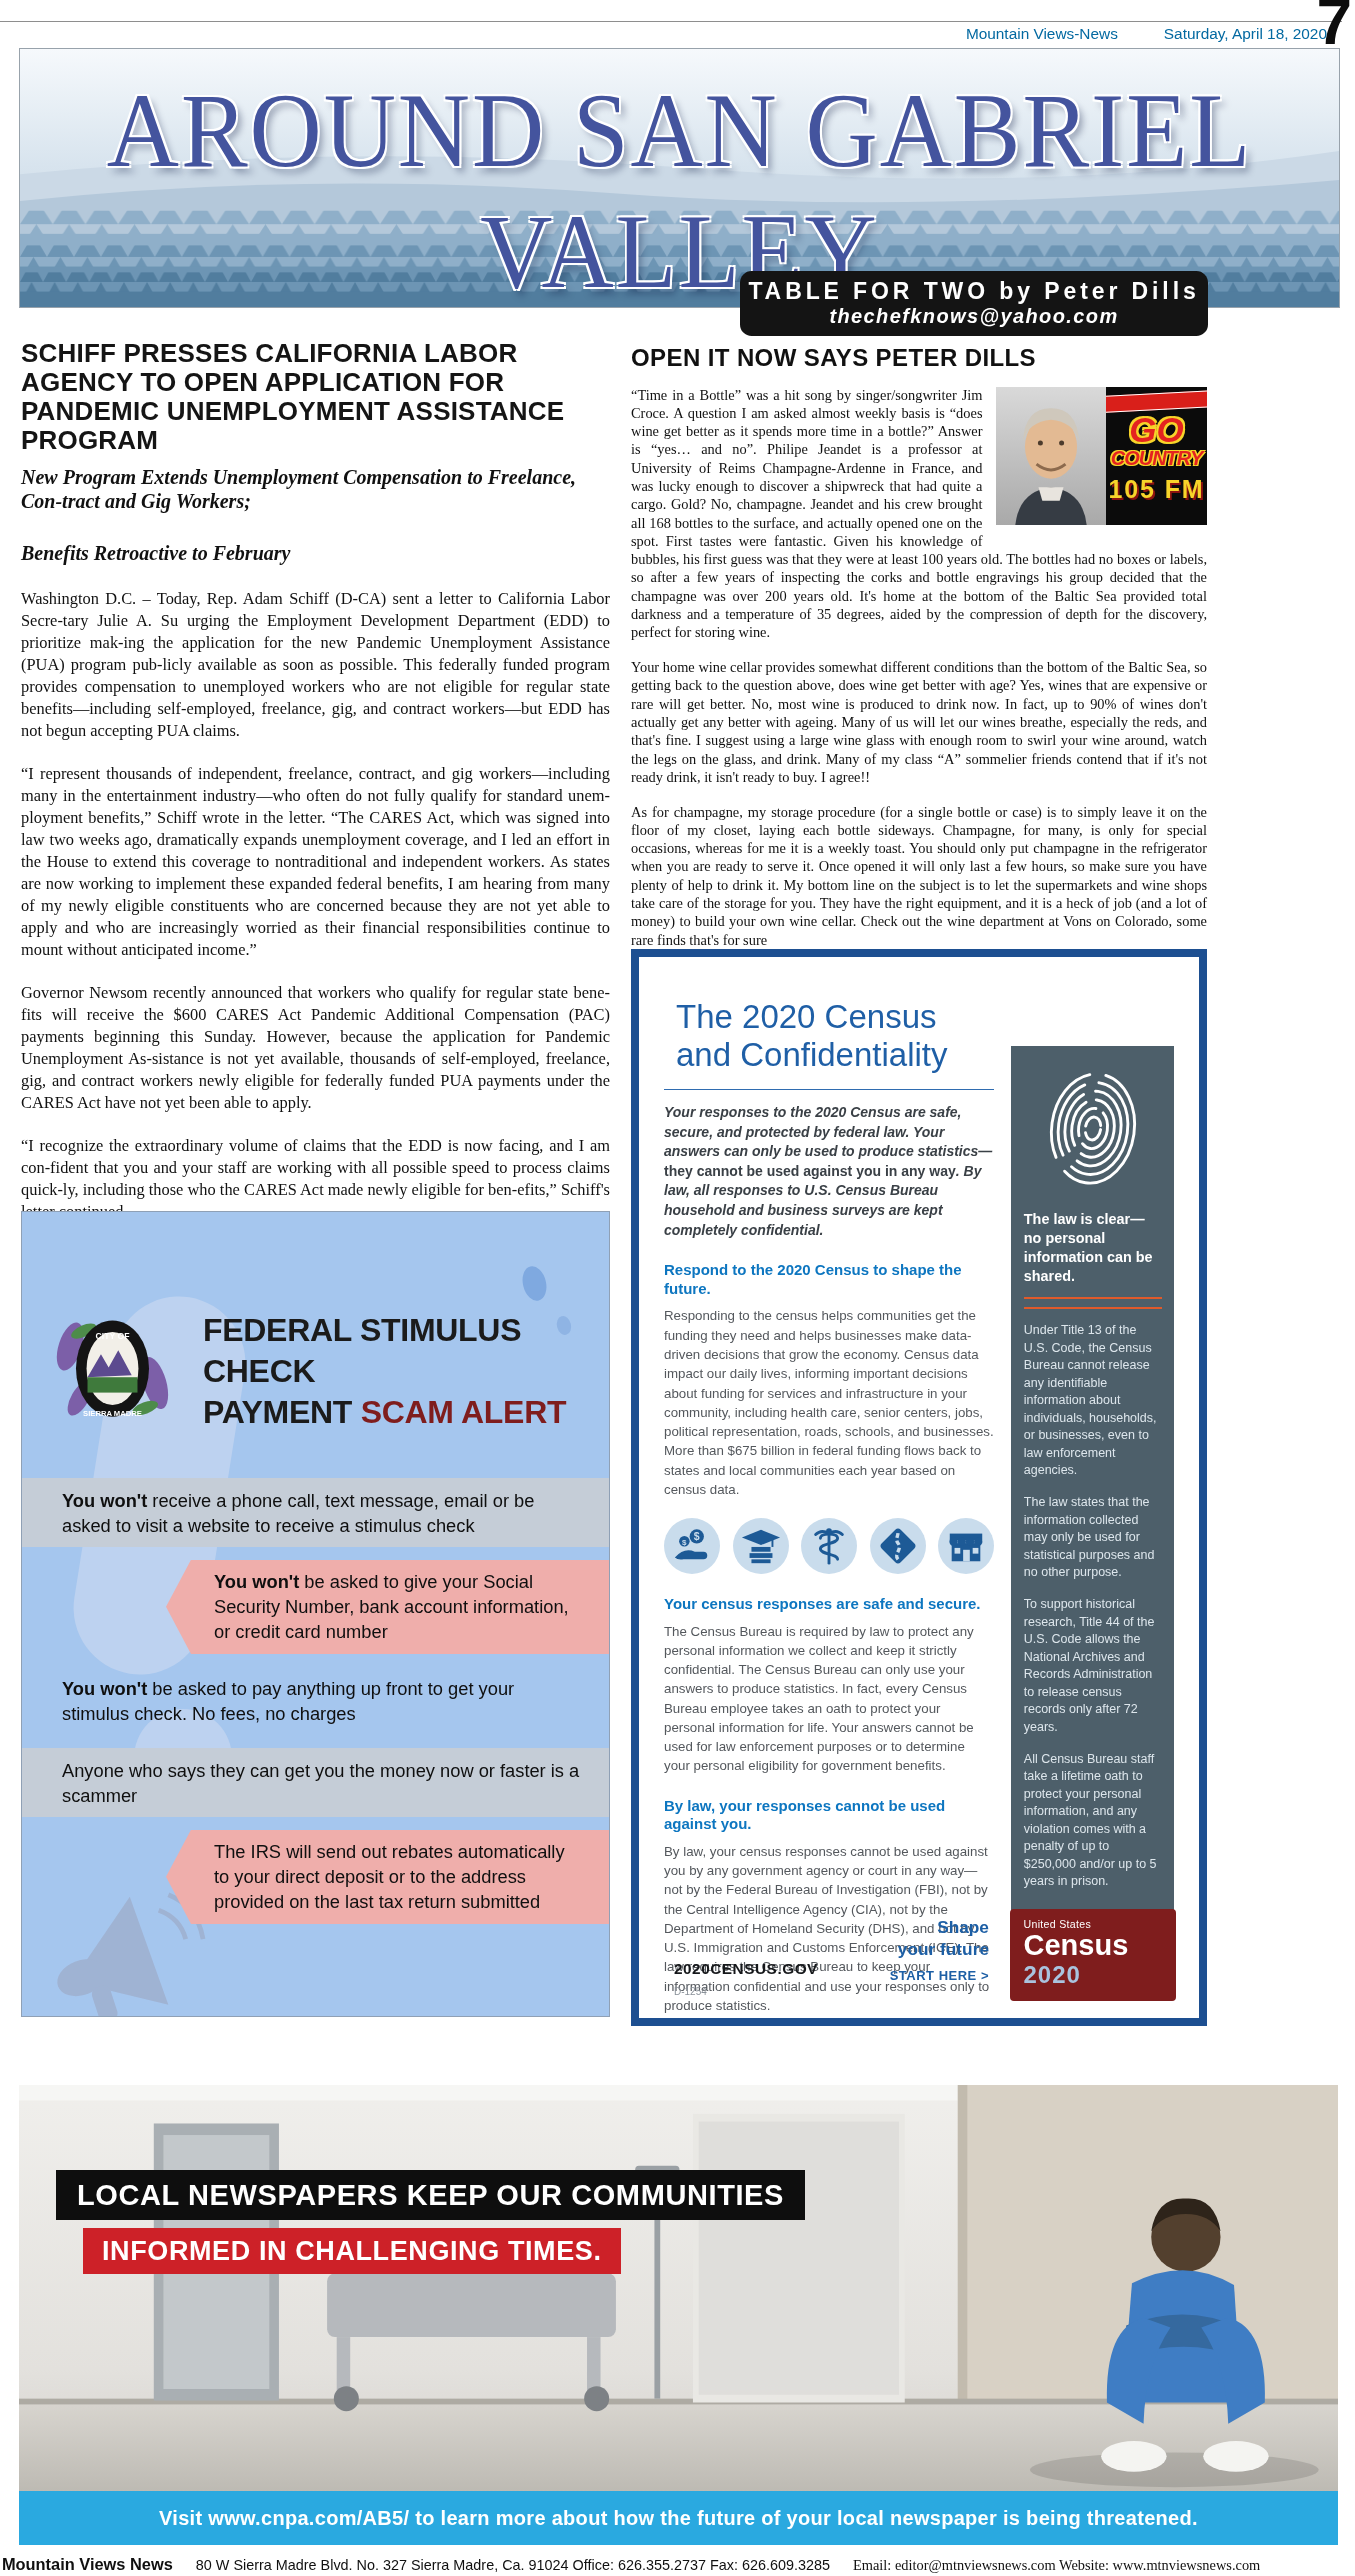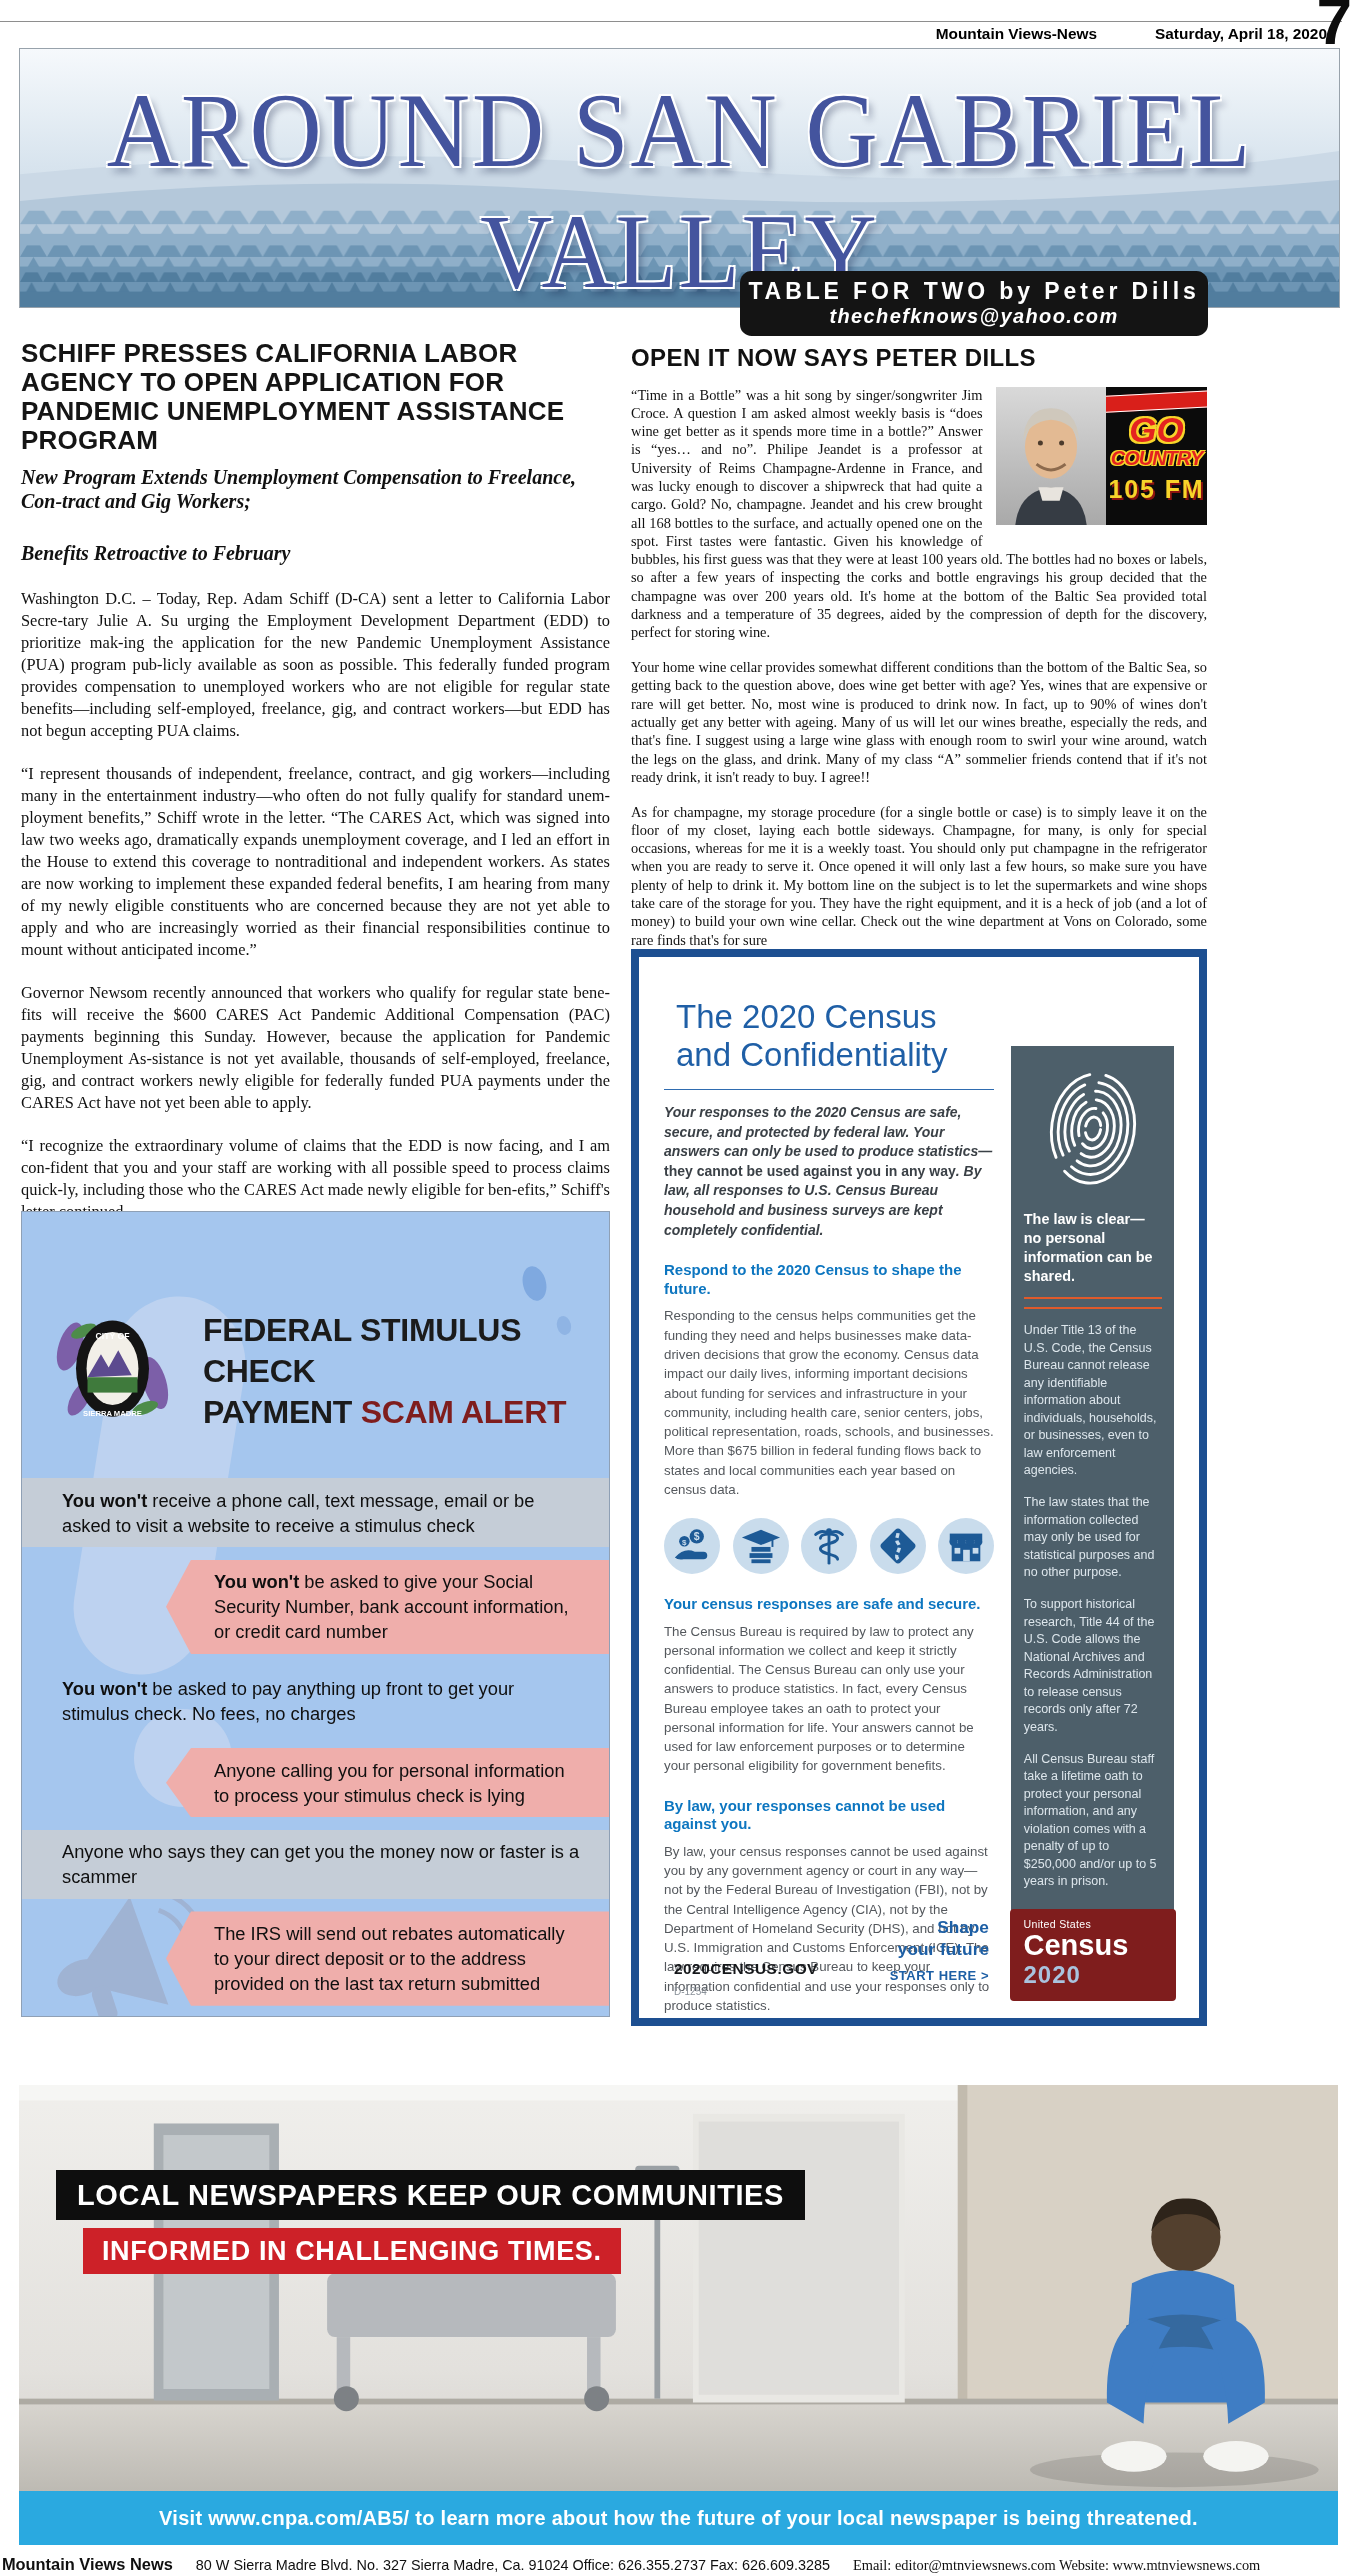--- a/index.html
+++ b/index.html
@@ -3,21 +3,21 @@
 <meta charset="utf-8">
 <style>
   html,body{margin:0;padding:0}
   body{width:1356px;height:2576px;position:relative;background:#fff;overflow:hidden;
        font-family:"Liberation Sans",sans-serif;color:#111}
   .abs{position:absolute}
 
   
   .top-rule{left:0;top:21px;width:1342px;border-top:1.4px solid #8e8e8e}
   .page-num{top:-15.4px;right:3.9px;font-size:64px;font-weight:bold;color:#0d0d0d;font-family:"Liberation Sans",sans-serif}
-  .masthead{top:25px;right:29px;display:flex;gap:58px;font-size:15.4px;font-weight:bold;color:#000000}
+  .masthead{top:25px;right:29px;display:flex;gap:46px;font-size:15.4px;font-weight:normal;color:#0369a1}
 
   
   .banner{left:19px;top:48px;width:1319px;height:258px;border:1px solid #98a2ab;overflow:hidden;background:#dfe9f1}
   .banner-art{position:absolute;left:0;top:0}
   .banner-title{position:absolute;left:0;right:0;top:27px;text-align:center;
     font-family:"Liberation Serif",serif;font-size:100px;font-weight:normal;letter-spacing:1.9px;
     color:#44549e;transform:scaleY(1.06);
     text-shadow:-1.9px -1.9px 0 #fff,1.9px -1.9px 0 #fff,-1.9px 1.9px 0 #fff,1.9px 1.9px 0 #fff,4.8px 5.8px 7.7px rgba(10,20,60,.35)}
 
   
@@ -351,21 +351,20 @@
 
   <div class="scam-titles">
     <div class="scam-t">FEDERAL STIMULUS CHECK</div>
     <div class="scam-t"><span>PAYMENT</span> <span class="scam-red">SCAM ALERT</span></div>
   </div>
 
   <div class="bands">
     <div class="band gray"><span class="b">You won't</span><span> receive a phone call, text message, email or be asked to visit a website to receive a stimulus check</span></div>
     <div class="band pink"><span class="b">You won't</span><span> be asked to give your Social Security Number, bank account information, or credit card number</span></div>
     <div class="band blue"><span class="b">You won't</span><span> be asked to pay anything up front to get your stimulus check. No fees, no charges</span></div>
-    <div class="band pink"><span class="b"></span><span>Anyone calling you for personal information to process your stimulus check is lying</span></div>
     <div class="band gray"><span class="b"></span><span>Anyone who says they can get you the money now or faster is a scammer</span></div>
     <div class="band pink"><span class="b"></span><span>The IRS will send out rebates automatically to your direct deposit or to the address provided on the last tax return submitted</span></div>
   </div>
 </div>
 
 <div class="abs npad">
   <div class="photo">
     <svg width="1319" height="406" viewBox="0 0 1370 422" preserveAspectRatio="none">
       <defs>
         <linearGradient id="hall" x1="0" y1="0" x2="0" y2="1">

